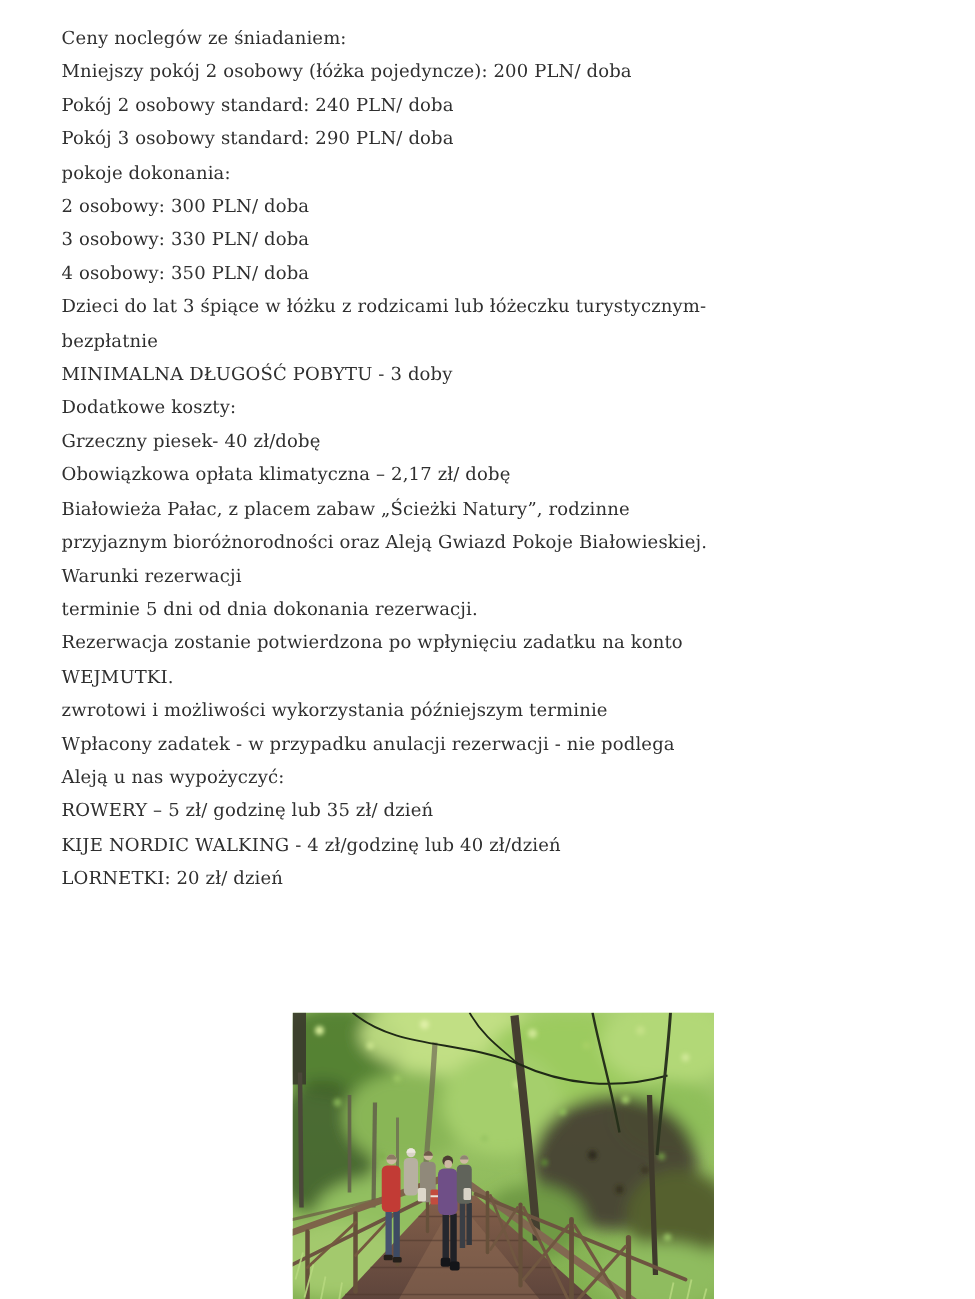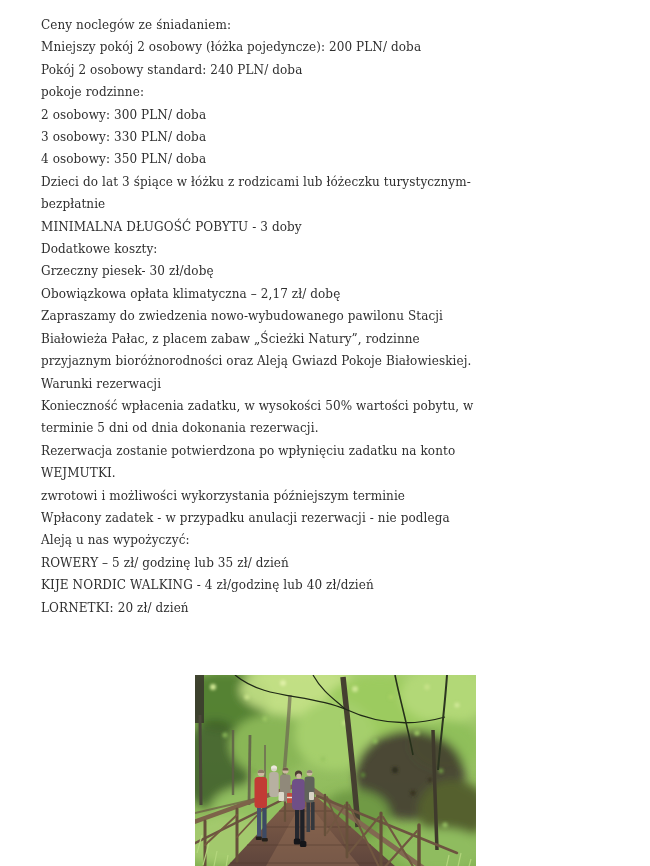--- a/index.html
+++ b/index.html
@@ -32,35 +32,34 @@
 </head>
 <body>
 
 <div class="page">
 
   <div class="textblock" id="textblock">
 
   <div class="line">Ceny noclegów ze śniadaniem:</div>
       <div class="line">Mniejszy pokój 2 osobowy (łóżka pojedyncze): 200 PLN/ doba</div>
       <div class="line">Pokój 2 osobowy standard: 240 PLN/ doba</div>
-      <div class="line">pokoje rodzinne:</div>
+      <div class="line">Pokój 3 osobowy standard: 290 PLN/ doba</div>
+      <div class="line">pokoje dokonania:</div>
       <div class="line">2 osobowy: 300 PLN/ doba</div>
       <div class="line">3 osobowy: 330 PLN/ doba</div>
       <div class="line">4 osobowy: 350 PLN/ doba</div>
       <div class="line">Dzieci do lat 3 śpiące w łóżku z rodzicami lub łóżeczku turystycznym-</div>
       <div class="line">bezpłatnie</div>
       <div class="line">MINIMALNA DŁUGOŚĆ POBYTU - 3 doby</div>
       <div class="line">Dodatkowe koszty:</div>
-      <div class="line">Grzeczny piesek- 30 zł/dobę</div>
+      <div class="line">Grzeczny piesek- 40 zł/dobę</div>
       <div class="line">Obowiązkowa opłata klimatyczna – 2,17 zł/ dobę</div>
-      <div class="line">Zapraszamy do zwiedzenia nowo-wybudowanego pawilonu Stacji</div>
       <div class="line">Białowieża Pałac, z placem zabaw „Ścieżki Natury”, rodzinne</div>
       <div class="line">przyjaznym bioróżnorodności oraz Aleją Gwiazd Pokoje Białowieskiej.</div>
       <div class="line">Warunki rezerwacji</div>
-      <div class="line">Konieczność wpłacenia zadatku, w wysokości 50% wartości pobytu, w</div>
       <div class="line">terminie 5 dni od dnia dokonania rezerwacji.</div>
       <div class="line">Rezerwacja zostanie potwierdzona po wpłynięciu zadatku na konto</div>
       <div class="line">WEJMUTKI.</div>
       <div class="line">zwrotowi i możliwości wykorzystania późniejszym terminie</div>
       <div class="line">Wpłacony zadatek - w przypadku anulacji rezerwacji - nie podlega</div>
       <div class="line">Aleją u nas wypożyczyć:</div>
       <div class="line">ROWERY – 5 zł/ godzinę lub 35 zł/ dzień</div>
       <div class="line">KIJE NORDIC WALKING - 4 zł/godzinę lub 40 zł/dzień</div>
       <div class="line">LORNETKI: 20 zł/ dzień</div>
     </div>

